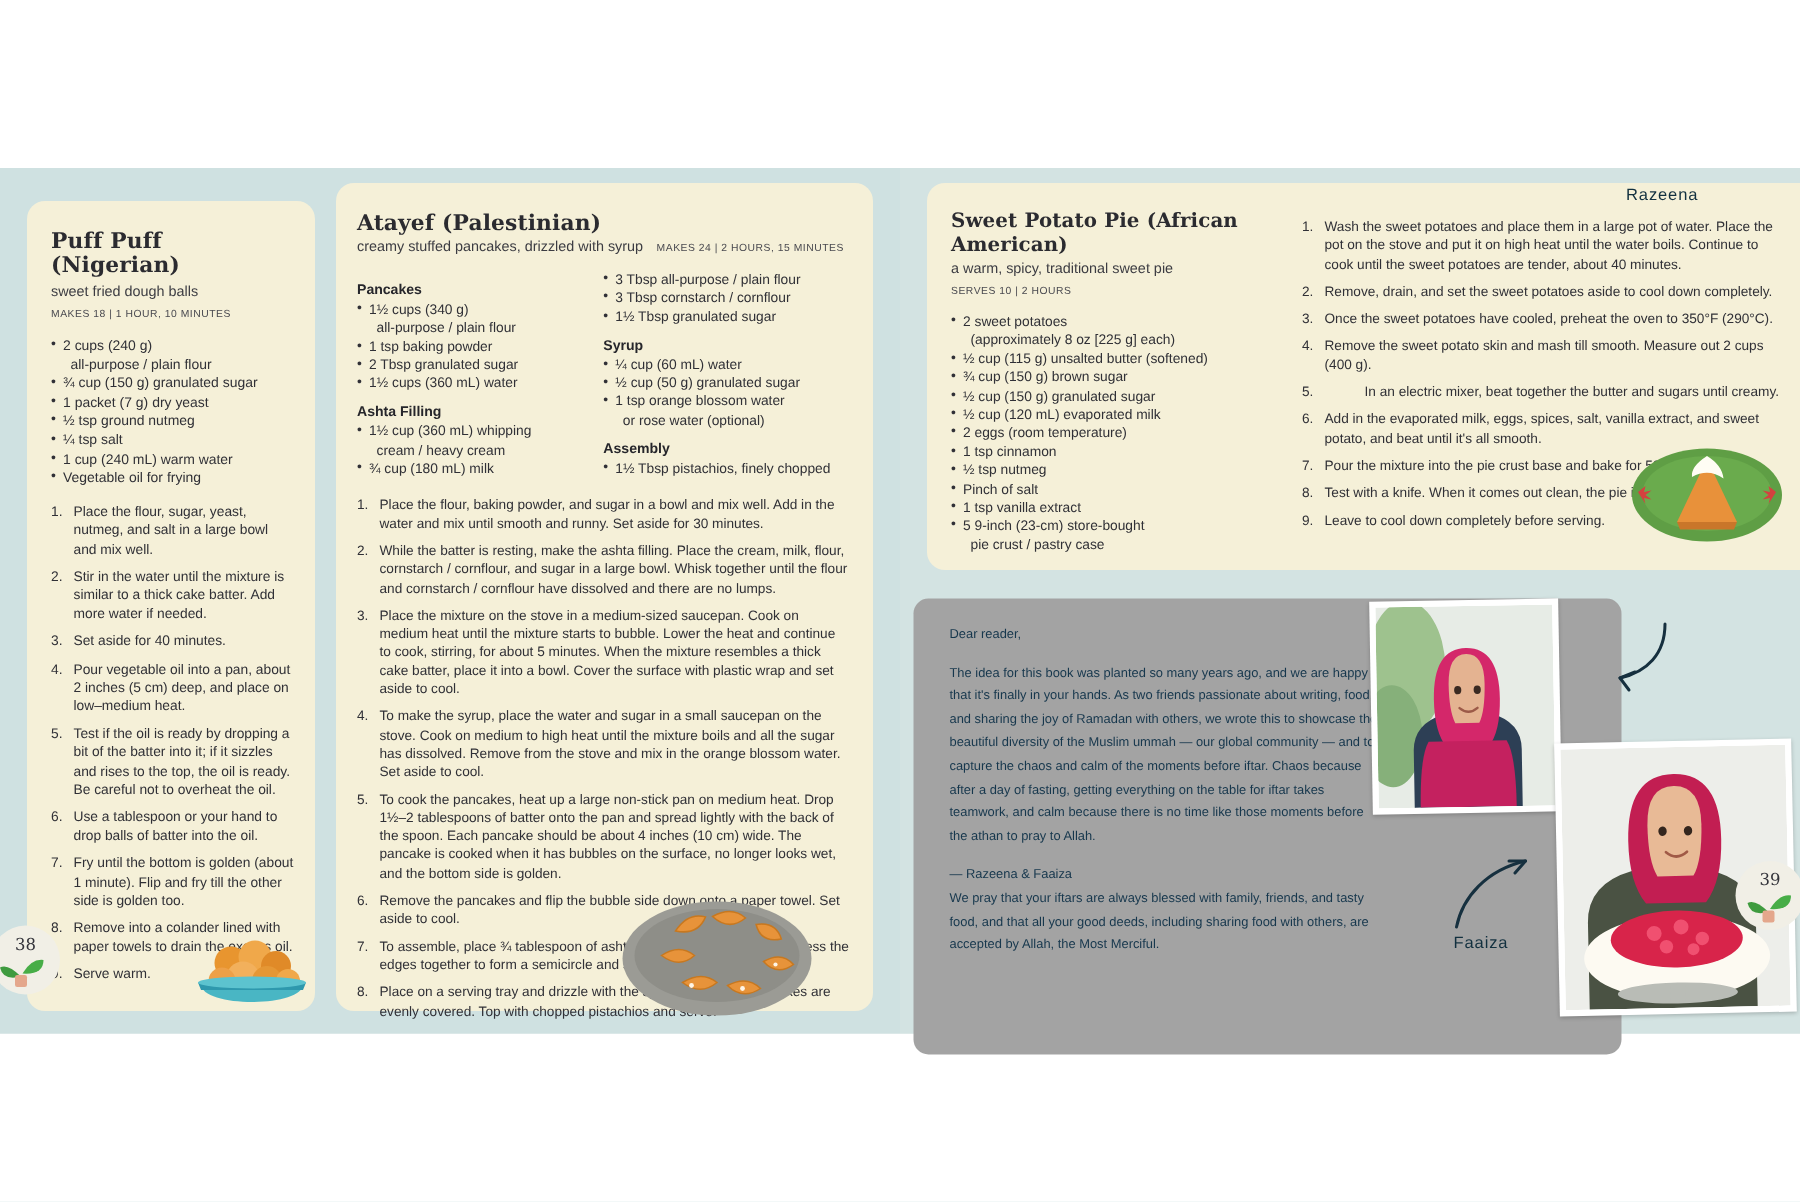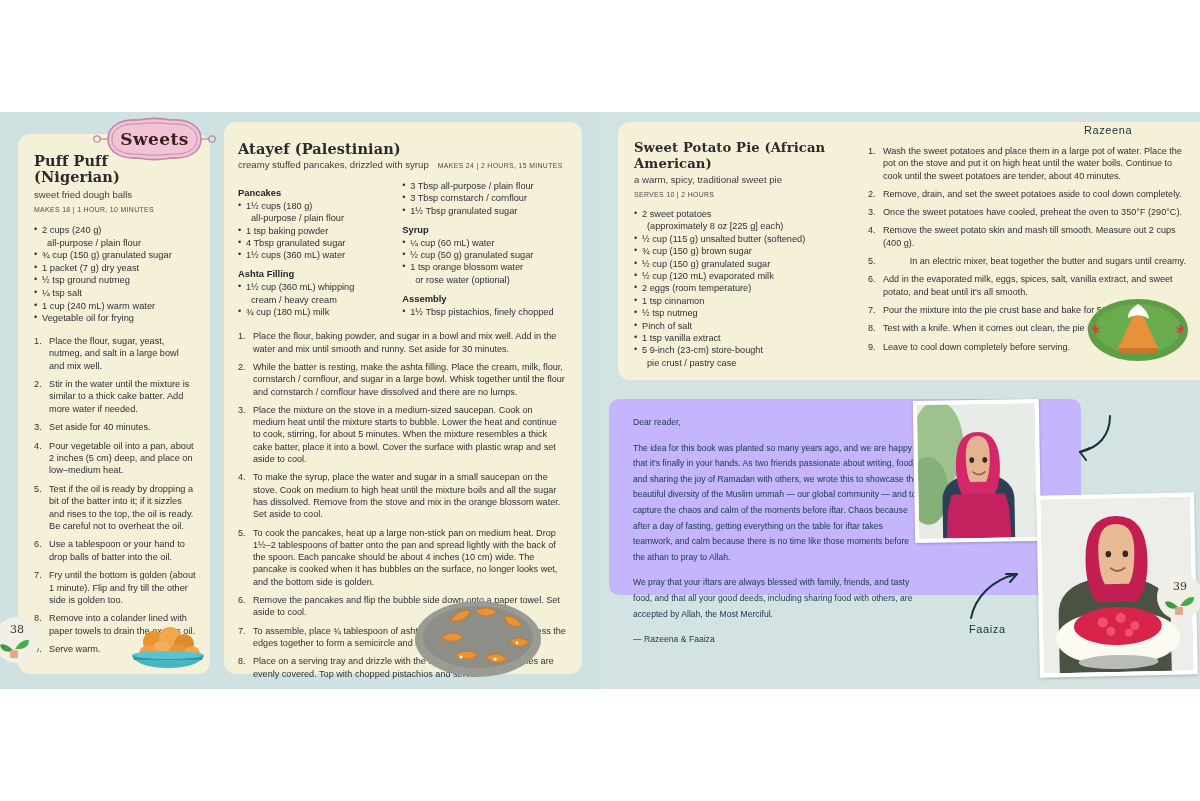--- a/index.html
+++ b/index.html
@@ -97,22 +97,22 @@
     top: 6px;
     font-size: 11px;
     color: #33333a;
     font-family: "DejaVu Serif", serif;
   }
 
   
   #letter {
     position: absolute;
     left: 9px; top: 287px;
-    width: 472px; height: 196px;
-    background: #c4b5fd;
+    width: 472px; height: 304px;
+    background: #a3a3a3;
     border-radius: 10px;
   }
   #letter .body { padding: 16px 22px 10px 24px; }
   #letter p {
     color: #16374d;
     font-size: 8.6px;
     line-height: 15.6px;
     margin-bottom: 10px;
   }
   .photo {
@@ -132,33 +132,20 @@
     z-index: 7;
   }
 </style>
 </head>
 <body>
 
 <div id="spread">
 
   <div class="page page-left">
 
-    <div id="sweets-banner">
-      <svg width="125" height="44" viewBox="0 0 125 44">
-        <circle cx="5" cy="22" r="3.2" fill="none" stroke="#c288a8" stroke-width="1.3"></circle>
-        <circle cx="120" cy="22" r="3.2" fill="none" stroke="#c288a8" stroke-width="1.3"></circle>
-        <line x1="8" y1="22" x2="16" y2="22" stroke="#c288a8" stroke-width="1.3"></line>
-        <line x1="109" y1="22" x2="117" y2="22" stroke="#c288a8" stroke-width="1.3"></line>
-        <path d="M16 22 C16 8, 30 2, 46 3 C56 1, 69 1, 79 3 C95 2, 109 8, 109 22
-                 C109 36, 95 42, 79 41 C69 43, 56 43, 46 41 C30 42, 16 36, 16 22 Z" fill="#f2c3d5" stroke="#c288a8" stroke-width="1.6" stroke-linejoin="round"></path>
-        <path d="M20 22 C20 11, 32 6, 46 7 C56 5.5, 69 5.5, 79 7 C93 6, 105 11, 105 22
-                 C105 33, 93 38, 79 37 C69 38.5, 56 38.5, 46 37 C32 38, 20 33, 20 22 Z" fill="none" stroke="#c288a8" stroke-width="1"></path>
-      </svg>
-      <div class="lbl">Sweets</div>
-    </div>
 
     <div class="card" id="card-puffpuff" style="left:18px; top:22px; width:192px; height:540px; padding:19px 14px 0 16px;">
       <div class="recipe-title" style="font-size:14.5px; line-height:16px;">Puff Puff</div>
       <div class="recipe-title" style="font-size:14.5px; line-height:16px; margin-bottom:4px;">(Nigerian)</div>
       <div class="recipe-sub" style="font-size:9.6px; line-height:12px;">sweet fried dough balls</div>
       <div class="recipe-meta" style="font-size:6.9px; margin-top:5px;">MAKES 18  |  1 HOUR, 10 MINUTES</div>
       <ul class="ing" id="pp-ing" style="margin-top:11px; font-size:9.3px; line-height:12.6px;">
           <li class="bulleted"><span>2 cups (240 g)</span><div style="padding-left: 5px;">all-purpose / plain flour</div></li>
           <li class="bulleted"><span>¾ cup (150 g) granulated sugar</span></li>
           <li class="bulleted"><span>1 packet (7 g) dry yeast</span></li>
@@ -198,23 +185,23 @@
     <div class="card" id="card-atayef" style="left:224px; top:10px; width:358px; height:552px; padding:18px 16px 0 14px;">
       <div class="recipe-title" style="font-size:14.5px; line-height:18px;">Atayef (Palestinian)</div>
       <div style="display:flex; align-items:baseline; gap:9px; margin-top:1px;">
         <span class="recipe-sub" style="font-size:9.6px;">creamy stuffed pancakes, drizzled with syrup</span>
         <span class="recipe-meta" style="font-size:6.9px;">MAKES 24  |  2 HOURS, 15 MINUTES</span>
       </div>
       <div style="display:flex; gap:22px; margin-top:10px;">
         <div id="at-col-l" style="width:152px;">
             <div class="sec-head" style="font-size: 9.4px; margin: 7px 0px 2px;">Pancakes</div>
             <ul class="ing" style="font-size: 9.2px; line-height: 12.3px;">
-              <li class="bulleted"><span>1½ cups (180 g)</span><div style="padding-left: 5px;">all-purpose / plain flour</div></li>
+              <li class="bulleted"><span>1½ cups (340 g)</span><div style="padding-left: 5px;">all-purpose / plain flour</div></li>
               <li class="bulleted"><span>1 tsp baking powder</span></li>
-              <li class="bulleted"><span>4 Tbsp granulated sugar</span></li>
+              <li class="bulleted"><span>2 Tbsp granulated sugar</span></li>
               <li class="bulleted"><span>1½ cups (360 mL) water</span></li>
             </ul>
             <div class="sec-head" style="font-size: 9.4px; margin: 7px 0px 2px;">Ashta Filling</div>
             <ul class="ing" style="font-size: 9.2px; line-height: 12.3px;">
               <li class="bulleted"><span>1½ cup (360 mL) whipping</span><div style="padding-left: 5px;">cream / heavy cream</div></li>
               <li class="bulleted"><span>¾ cup (180 mL) milk</span></li>
             </ul>
           </div>
         <div id="at-col-r" style="width:175px;">
             <ul class="ing" style="font-size: 9.2px; line-height: 12.3px;">
@@ -322,22 +309,22 @@
       <g fill="#d4413f">
         <path d="M6 36 l5 -4 l-1 4 l5 -1 l-4 3 l4 3 l-5 -1 l1 4 Z"></path>
         <path d="M98 36 l-5 -4 l1 4 l-5 -1 l4 3 l-4 3 l5 -1 l-1 4 Z"></path>
       </g>
     </svg>
 
     <div id="letter">
       <div class="body">
         <p>Dear reader,</p>
         <p style="width:290px;">The idea for this book was planted so many years ago, and we are happy that it's finally in your hands. As two friends passionate about writing, food, and sharing the joy of Ramadan with others, we wrote this to showcase the beautiful diversity of the Muslim ummah — our global community — and to capture the chaos and calm of the moments before iftar. Chaos because after a day of fasting, getting everything on the table for iftar takes teamwork, and calm because there is no time like those moments before the athan to pray to Allah.</p>
+        <p style="margin-bottom:0;">— Razeena &amp; Faaiza</p>
         <p style="width:290px;">We pray that your iftars are always blessed with family, friends, and tasty food, and that all your good deeds, including sharing food with others, are accepted by Allah, the Most Merciful.</p>
-        <p style="margin-bottom:0;">— Razeena &amp; Faaiza</p>
       </div>
     </div>
 
     <div class="namelabel" style="left:484px; top:12px;">Razeena</div>
     <div style="position:absolute; left:470px; top:300px; z-index:7;"></div>
     <svg style="position:absolute; left:464px; top:300px; z-index:7;" width="60" height="50" viewBox="0 0 60 50">
       <path d="M46 4 C46 24, 34 36, 16 40" fill="none" stroke="#16303f" stroke-width="2" stroke-linecap="round"></path>
       <path d="M16 40 l10 -4 M16 40 l6 8" fill="none" stroke="#16303f" stroke-width="2" stroke-linecap="round"></path>
     </svg>
 

